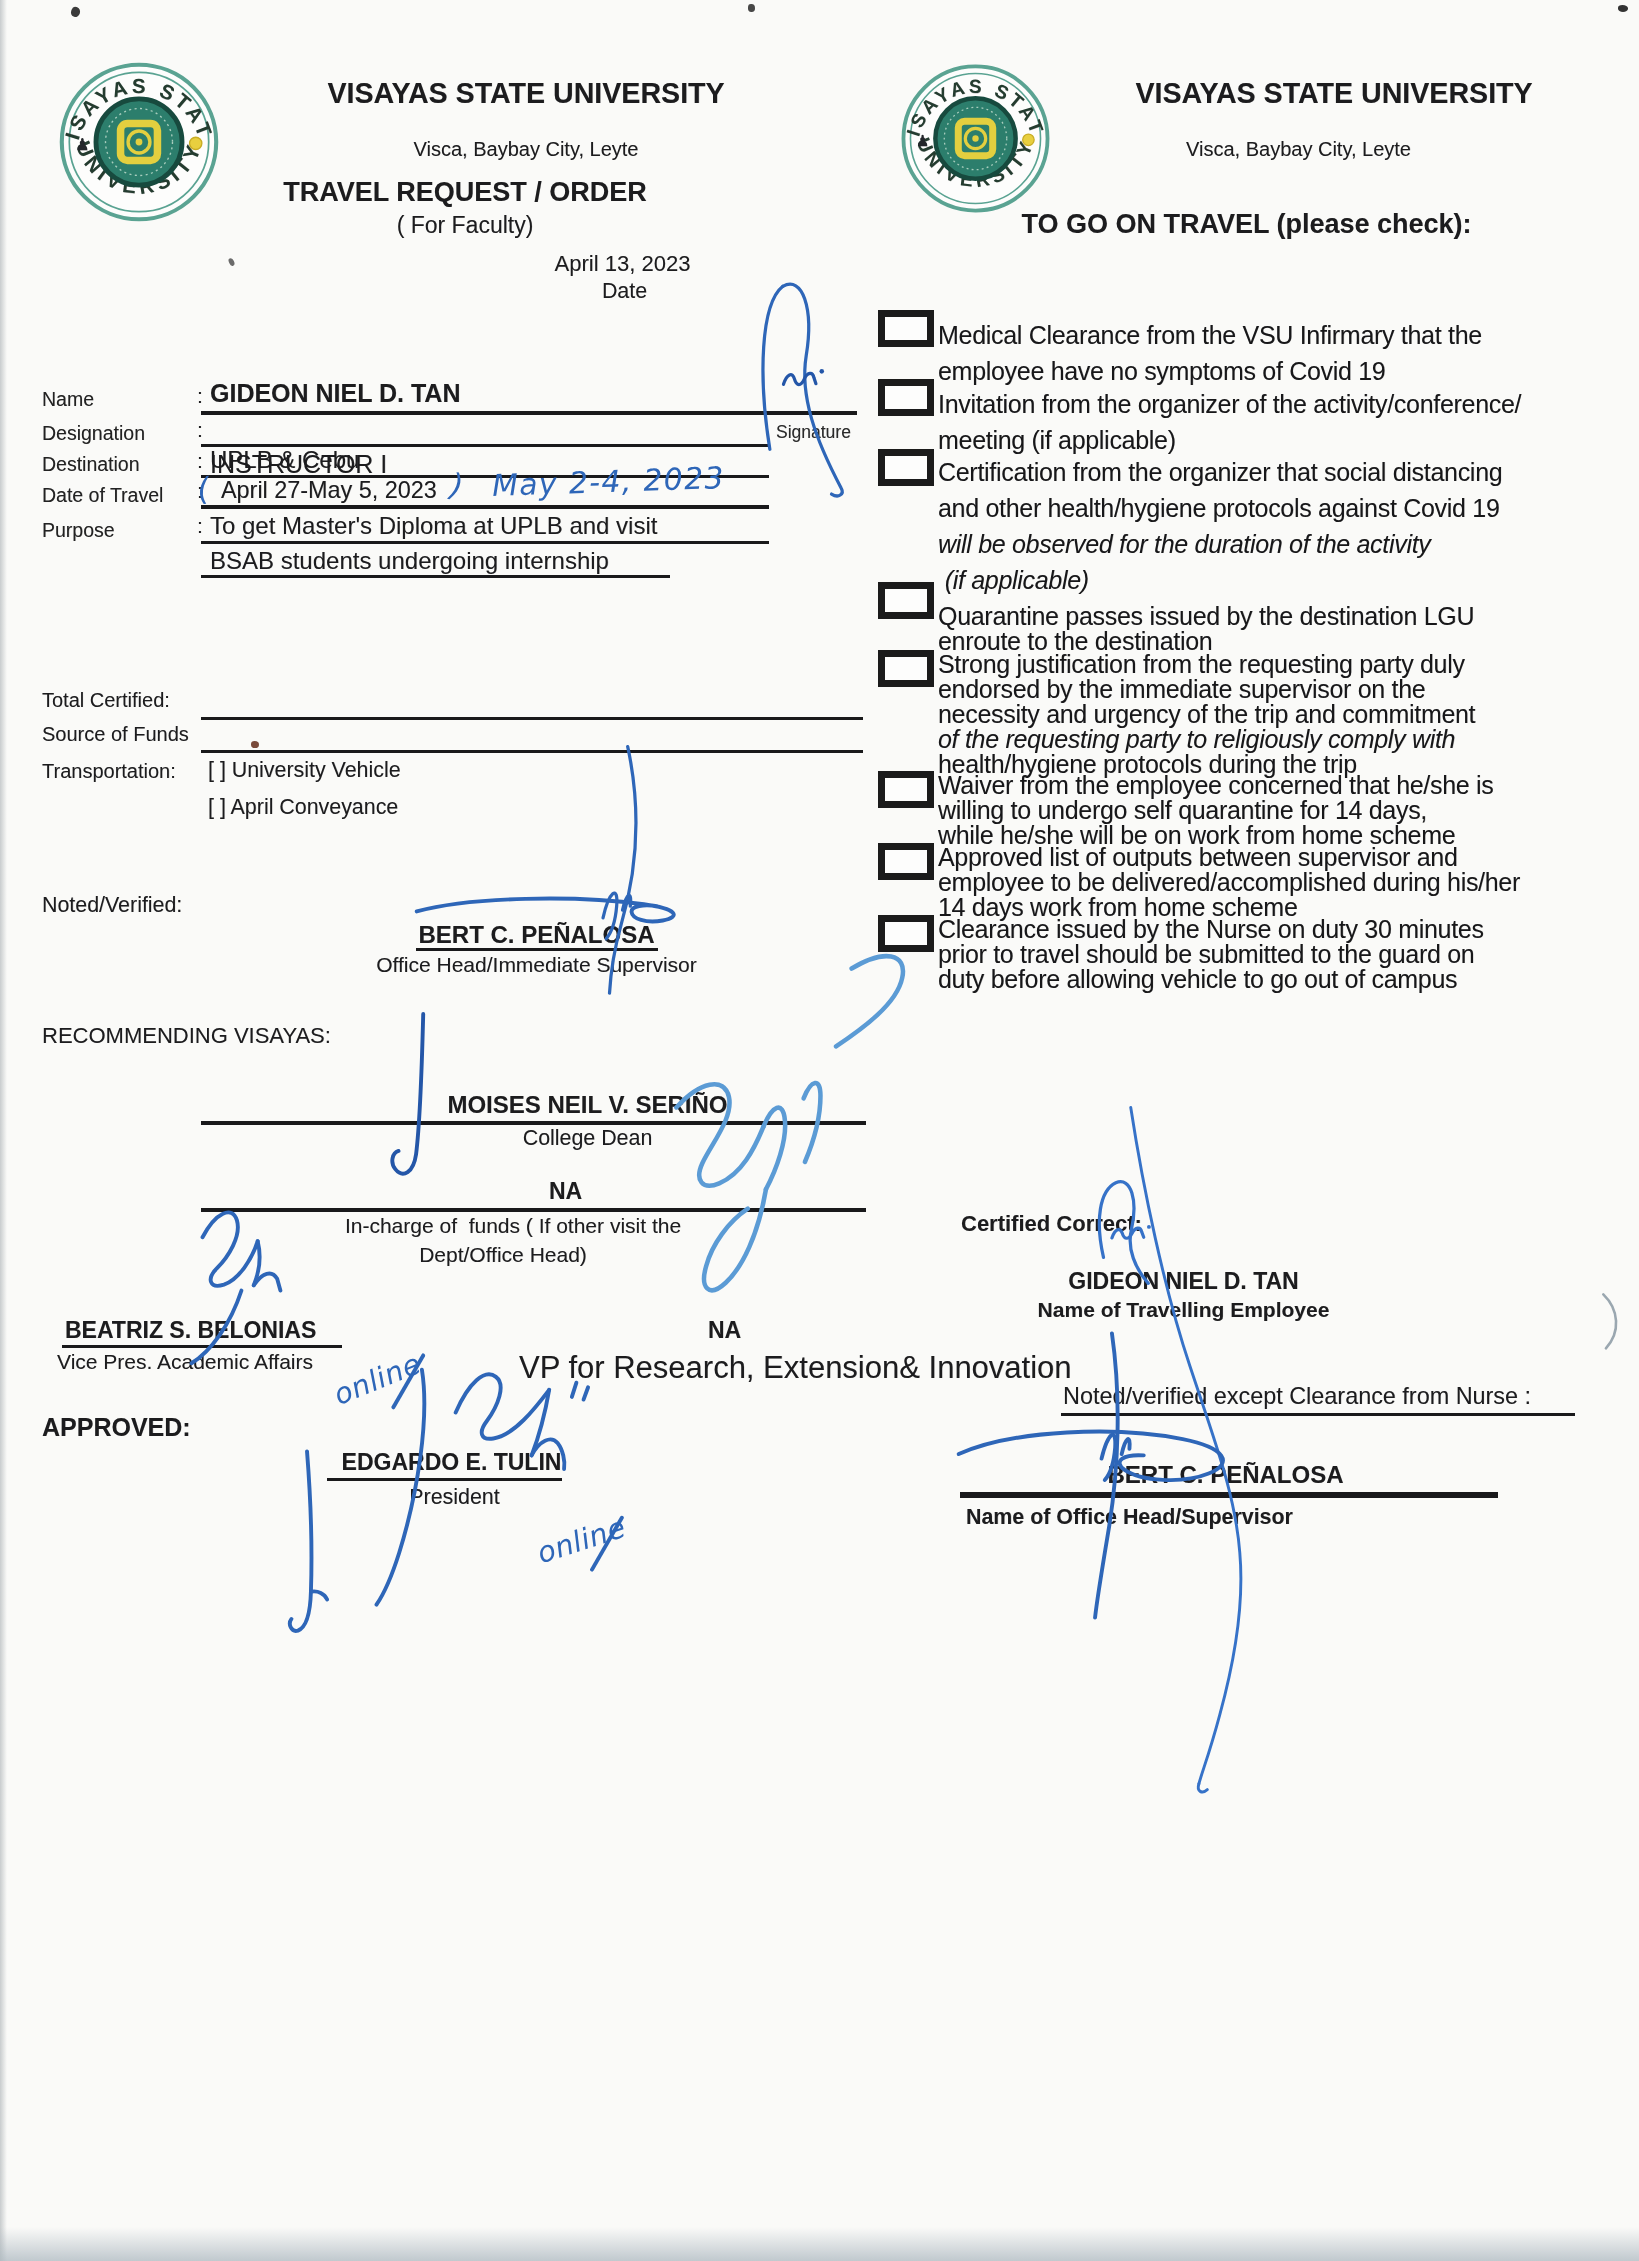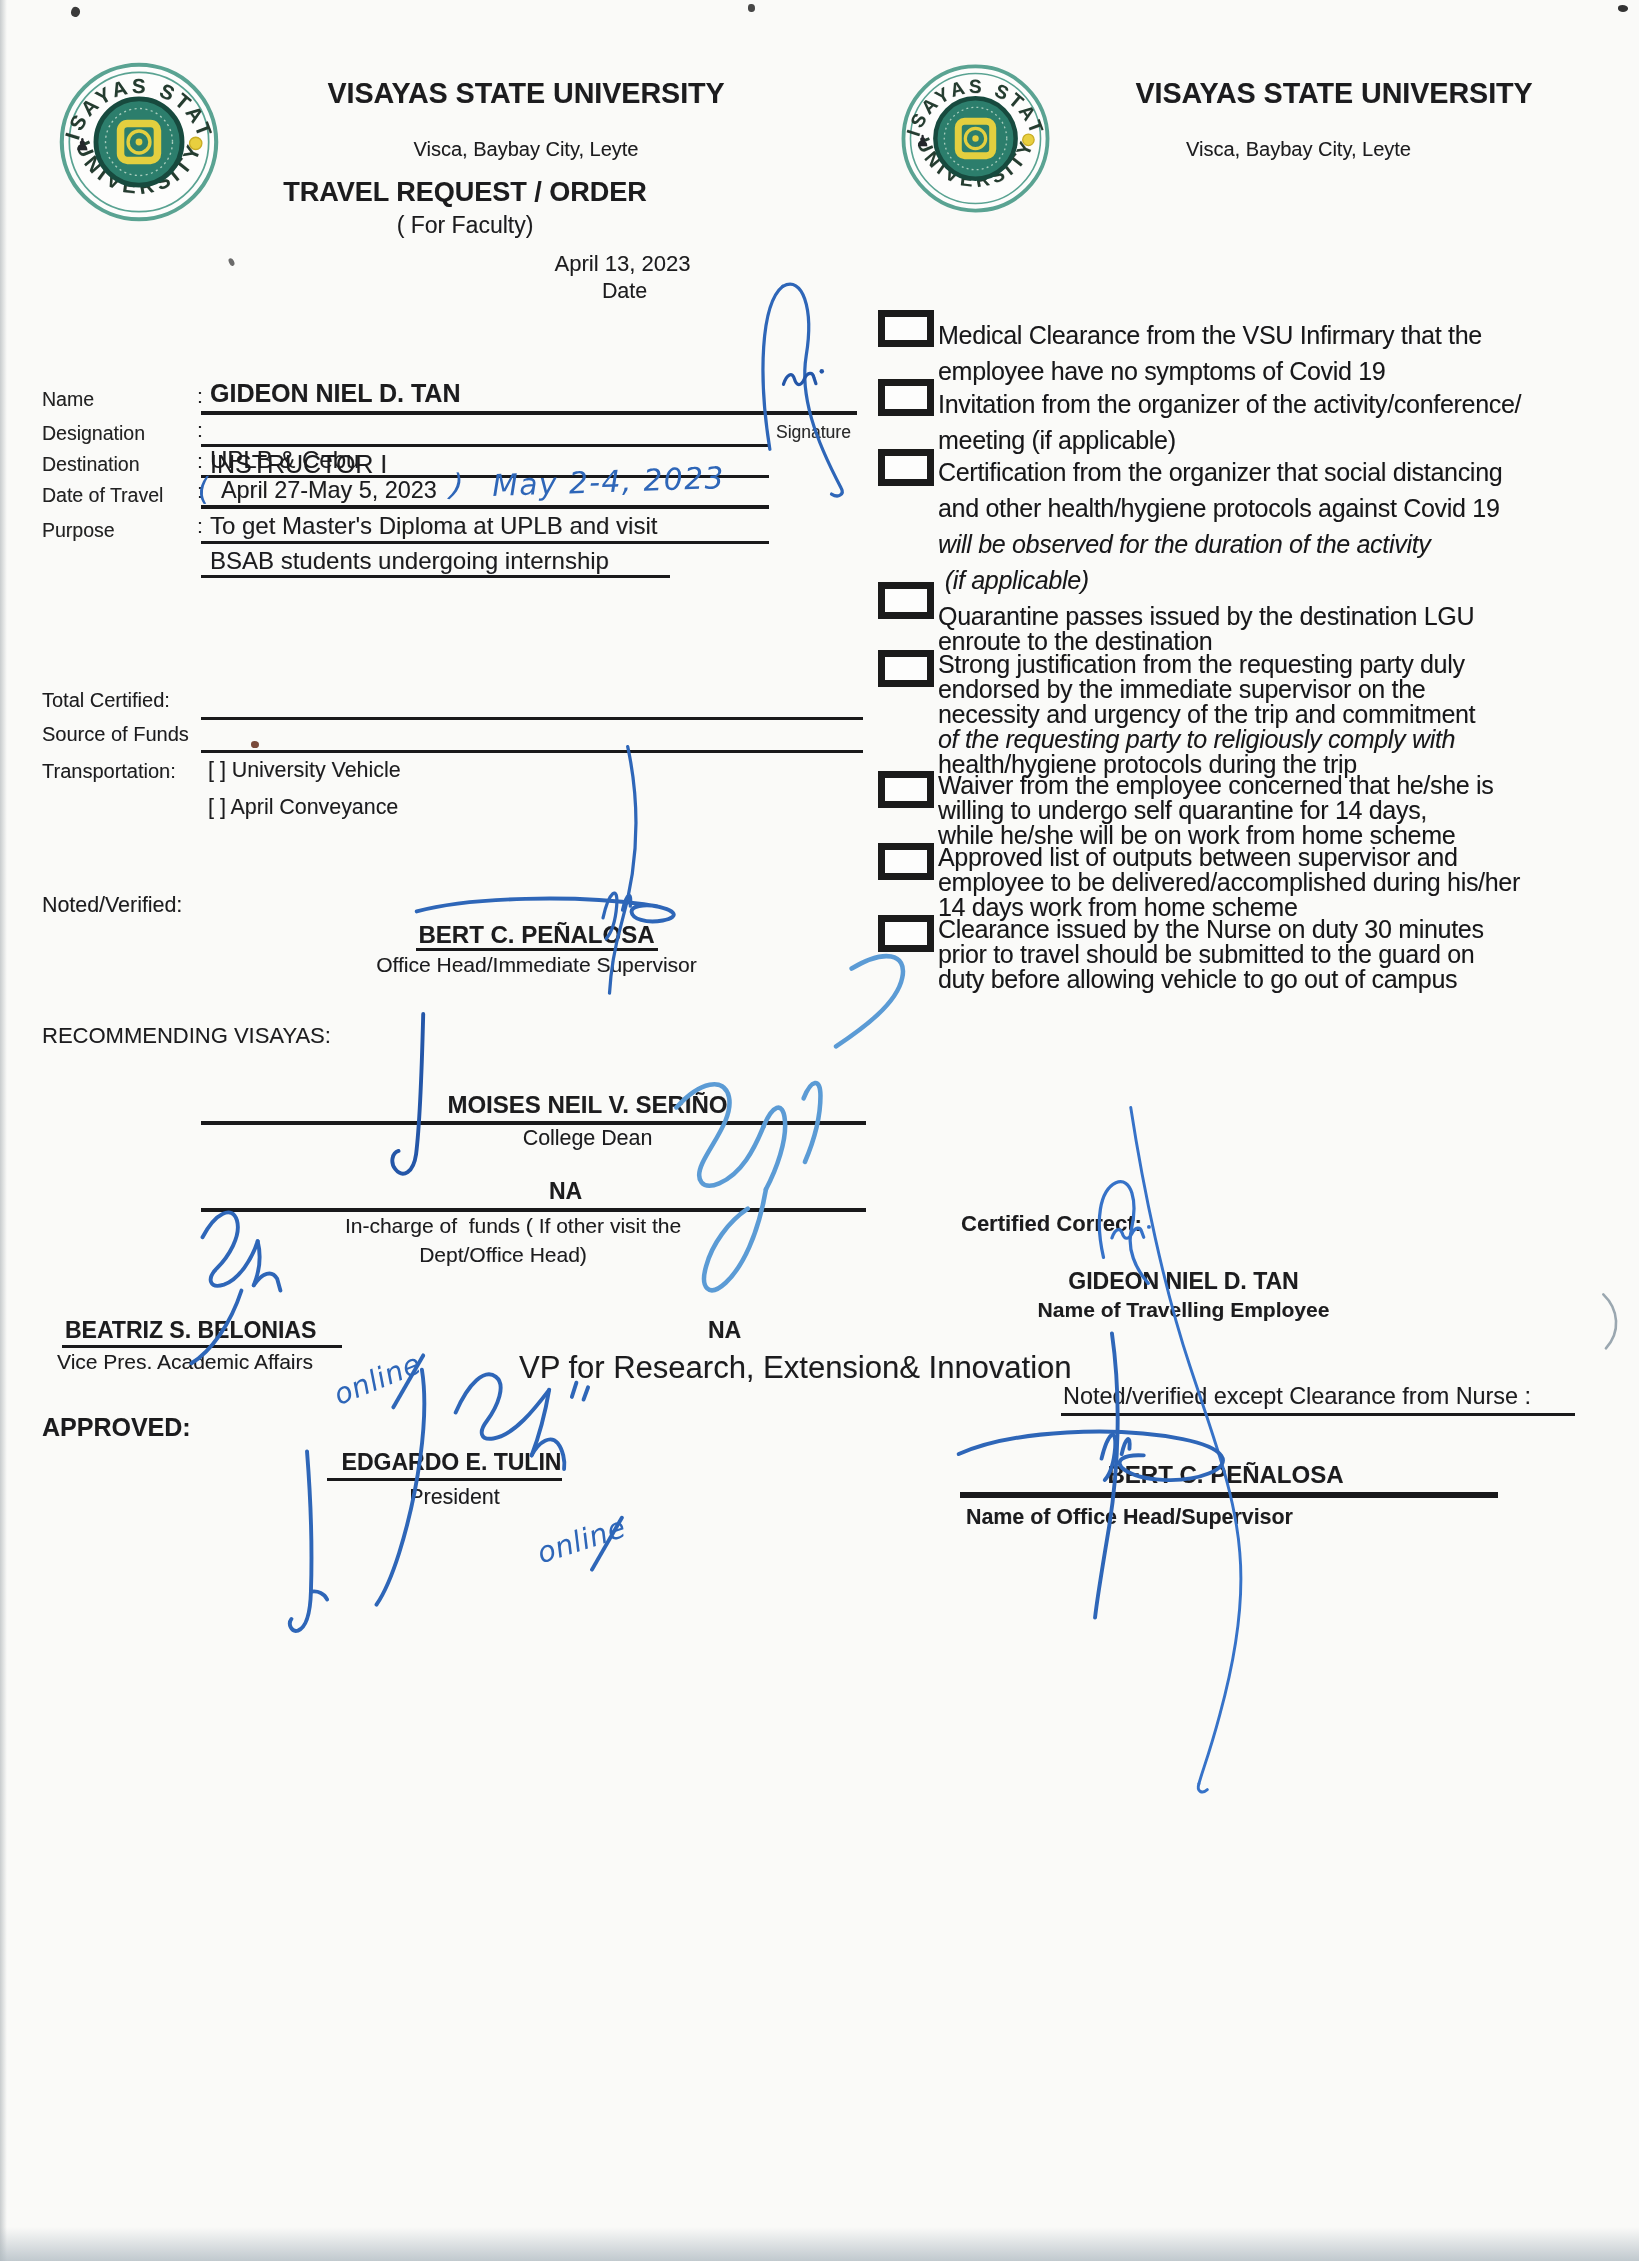--- a/index.html
+++ b/index.html
@@ -228,20 +228,21 @@
     <circle cx="120" cy="120" r="49" fill="none" stroke="#a8cdbd" stroke-width="2" stroke-dasharray="3 5"></circle>
     <rect x="93" y="93" width="54" height="54" rx="10" fill="none" stroke="#e3cf3f" stroke-width="11"></rect>
     <circle cx="120" cy="120" r="16" fill="none" stroke="#e3cf3f" stroke-width="5"></circle>
     <circle cx="120" cy="120" r="5" fill="#e3cf3f"></circle>
     <circle cx="203" cy="122" r="9" fill="#e8cf3f" stroke="#c9ad25" stroke-width="2"></circle>
     <text x="37" y="132" font-size="24" text-anchor="middle" fill="#23262a">♟</text>
   </svg>
 
   <div class="t c" id="rh-uni">VISAYAS STATE UNIVERSITY</div>
   <div class="t c" id="rh-addr">Visca, Baybay City, Leyte</div>
+  <div class="t c" id="rh-t2">TO GO ON TRAVEL (please check):</div>
 
   <div id="checklist">
       <div class="cbox" style="top: 310px;"></div>
       <div class="ctext wide" style="top: 317px;"><div>Medical Clearance from the VSU Infirmary that the</div><div>employee have no symptoms of Covid 19</div></div>
       <div class="cbox" style="top: 379px;"></div>
       <div class="ctext wide" style="top: 386px;"><div>Invitation from the organizer of the activity/conference/</div><div>meeting (if applicable)</div></div>
       <div class="cbox" style="top: 449px;"></div>
       <div class="ctext wide" style="top: 454px;"><div>Certification from the organizer that social distancing</div><div>and other health/hygiene protocols against Covid 19</div><div class="it">will be observed for the duration of the activity</div><div class="it"> (if applicable)</div></div>
       <div class="cbox" style="top: 582px;"></div>
       <div class="ctext tight" style="top: 604px;"><div>Quarantine passes issued by the destination LGU</div><div>enroute to the destination</div></div>

